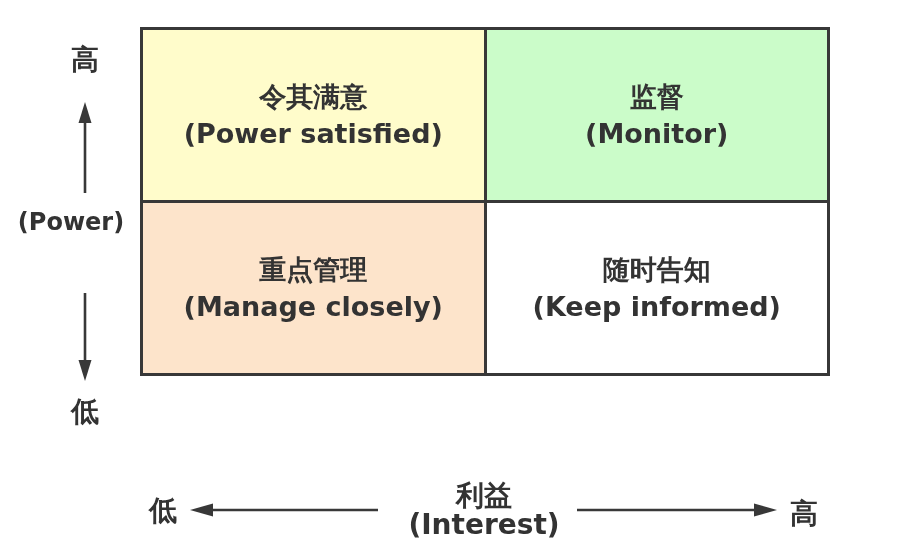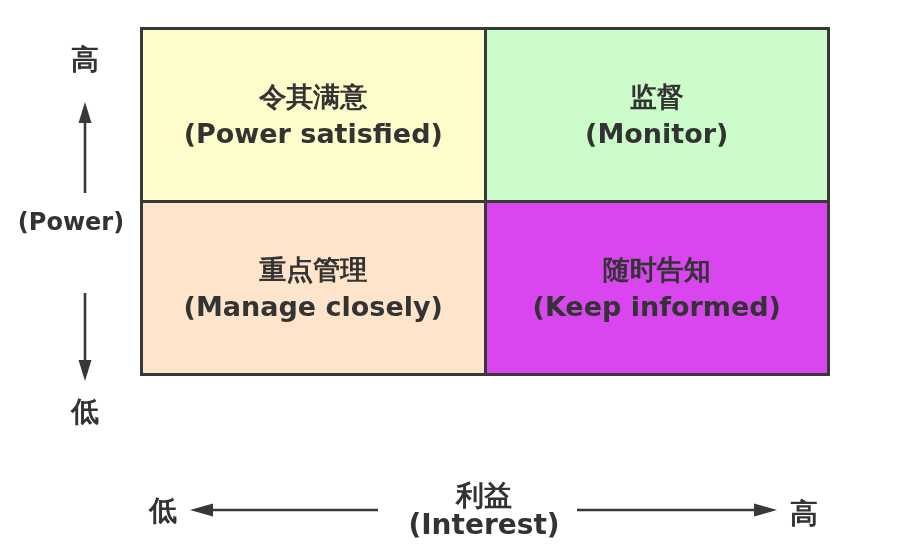--- a/index.html
+++ b/index.html
@@ -82,21 +82,21 @@
       <div class="q-line">(Power satisfied)</div>
     </div>
     <div class="quad" style="background: rgb(203, 252, 201);">
       <div class="q-line">监督</div>
       <div class="q-line">(Monitor)</div>
     </div>
     <div class="quad" style="background: rgb(253, 228, 203);">
       <div class="q-line">重点管理</div>
       <div class="q-line">(Manage closely)</div>
     </div>
-    <div class="quad" style="background: #d946ef;">
+    <div class="quad" style="background: #ffffff;">
       <div class="q-line">随时告知</div>
       <div class="q-line">(Keep informed)</div>
     </div>
   </div>
 
   <div class="axis-label x-low">低</div>
 
   <svg class="arrow arrow-left" width="189" height="18" viewBox="0 0 189 18">
     <line x1="188" y1="9" x2="18" y2="9" stroke="#383838" stroke-width="2.6"></line>
     <polygon points="0,9 23,2.5 23,15.5" fill="#383838"></polygon>

